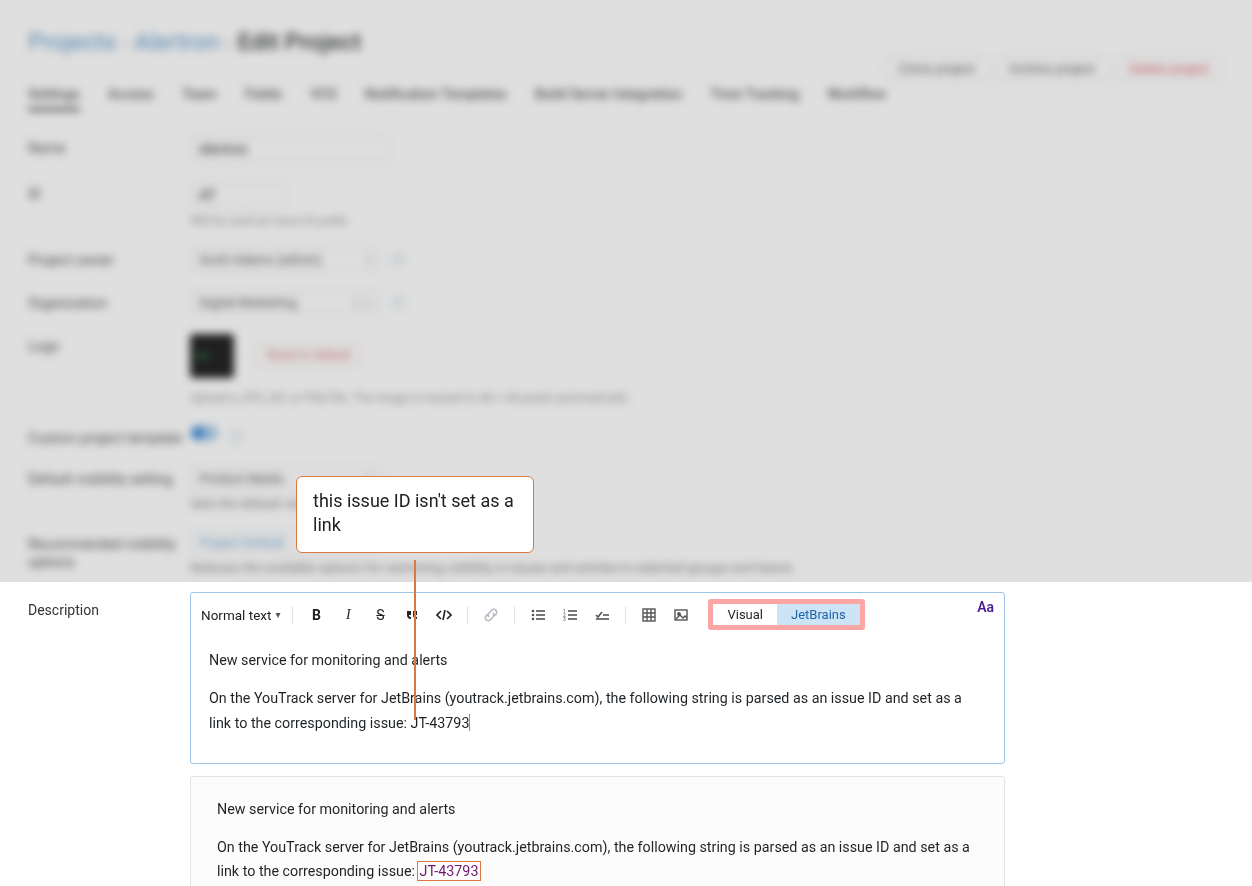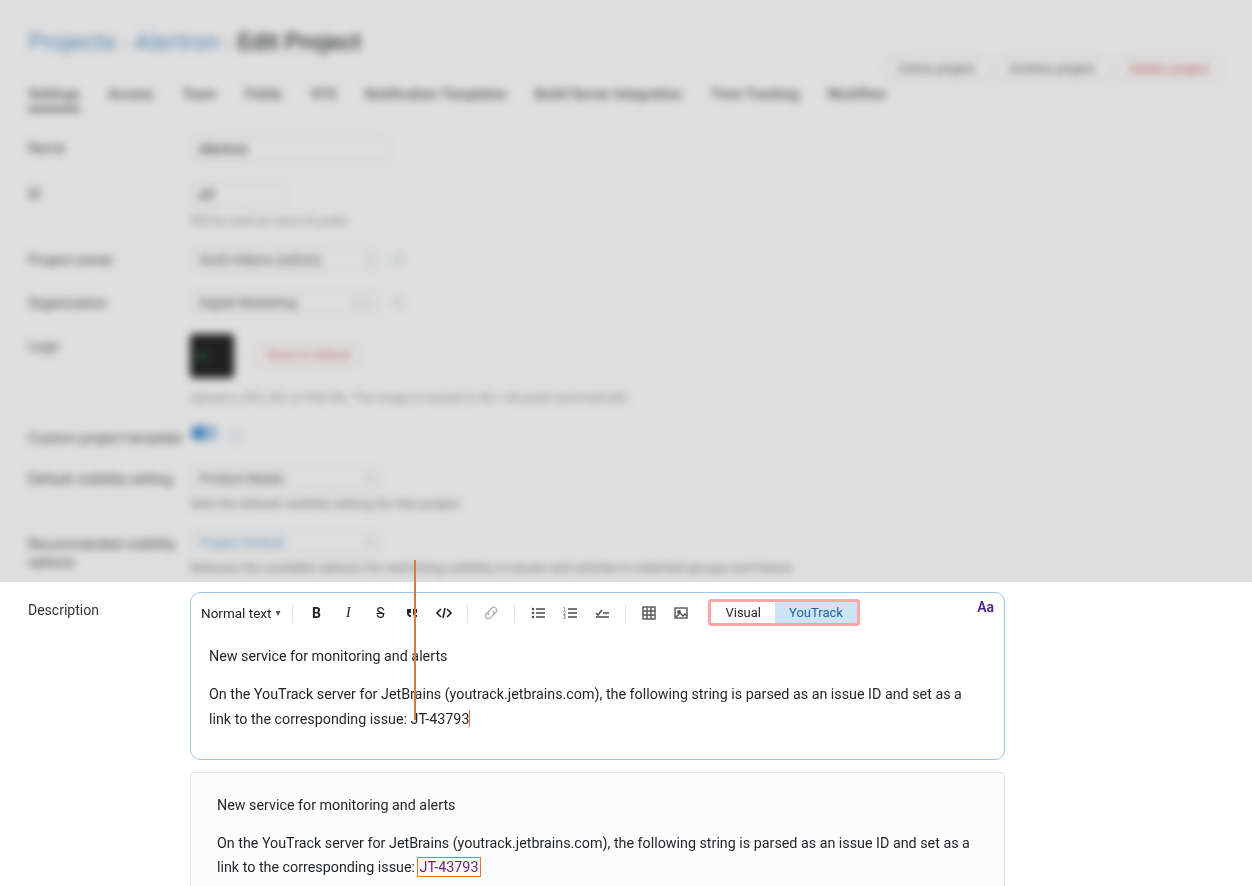--- a/index.html
+++ b/index.html
@@ -110,40 +110,40 @@
     padding: 10px 0 0 28px;
     width: 1005px;
   }
   .desc-row { display:flex; align-items:flex-start;}
   .desc-row > .lbl {
     width:162px; color:#333; padding-top:10px; font-size:14px;
   }
   .desc-ctl { flex:1; }
 
   .editor {
-    border:1px solid #9ec5e6; border-radius:10px; background:#fff;
+    border:1px solid #9ec5e6; border-radius:3px; background:#fff;
     padding:0;
   }
   .toolbar {
     display:flex; align-items:center;
     padding:6px 10px;
     gap:10px;
     position:relative;
   }
   .fmt-dd { display:inline-flex; align-items:center; gap:4px; font-size:13.5px; color:#222; cursor:pointer;}
   .fmt-dd .chev { font-size:10px; color:#555; }
   .tb-btn {
     width:22px; height:22px; display:inline-flex; align-items:center; justify-content:center;
     color:#555; border-radius:3px; cursor:pointer;
   }
   .tb-btn.disabled { color:#b5bbc1; }
   .tb-btn svg { width:16px; height:16px; display:block;}
   .tb-sep { width:1px; height:18px; background:#e0e4e8; margin:0 2px;}
   .seg {
-    display:inline-flex; border:3px solid #fca5a5; border-radius:3px; overflow:hidden;
+    display:inline-flex; border:5px solid #fca5a5; border-radius:3px; overflow:hidden;
     margin-left:6px;
     align-items:center;
   }
   .seg > div { padding:3px 14px; font-size:13px; cursor:pointer; }
   .seg > .active { background:#cde4f7; color:#1f63a8; }
   .aa {
     position:absolute; right:10px; top:6px;
     color:#4c1d95; font-weight:600; font-size:14px; cursor:pointer;
   }
   .editor-body {
@@ -377,21 +377,21 @@
             <span class="tb-btn" title="Image">
               <svg viewBox="0 0 16 16" fill="none" stroke="currentColor" stroke-width="1.4">
                   <rect x="2" y="3" width="12" height="10"></rect>
                   <circle cx="6" cy="7" r="1.2" fill="currentColor"></circle>
                   <path d="M3 12l4-4 3 3 2-2 2 2"></path>
                 </svg>
             </span>
 
             <div class="seg">
               <div>Visual</div>
-              <div class="active">YouTrack</div>
+              <div class="active">JetBrains</div>
             </div>
 
             <span class="aa">Aa</span>
           </div>
 
           <div class="editor-body">
             <div>New service for monitoring and alerts</div>
             <div style="height:14px"></div>
             <div>
               <span>On the YouTrack server for JetBrains (youtrack.jetbrains.com), the following string is parsed as an issue ID and set as a link to the corresponding issue: JT-43793</span><span class="caret"></span>
@@ -404,15 +404,16 @@
           <div style="height:14px"></div>
           <div>
             <span>On the YouTrack server for JetBrains (youtrack.jetbrains.com), the following string is parsed as an issue ID and set as a link to the corresponding issue: </span><span class="issue-ref">JT-43793</span>
           </div>
         </div>
 
       </div>
     </div>
   </div>
 
+  <div class="callout">this issue ID isn't set as a link</div>
   <div class="connector"></div>
 
 </div>
 
 </body></html>

